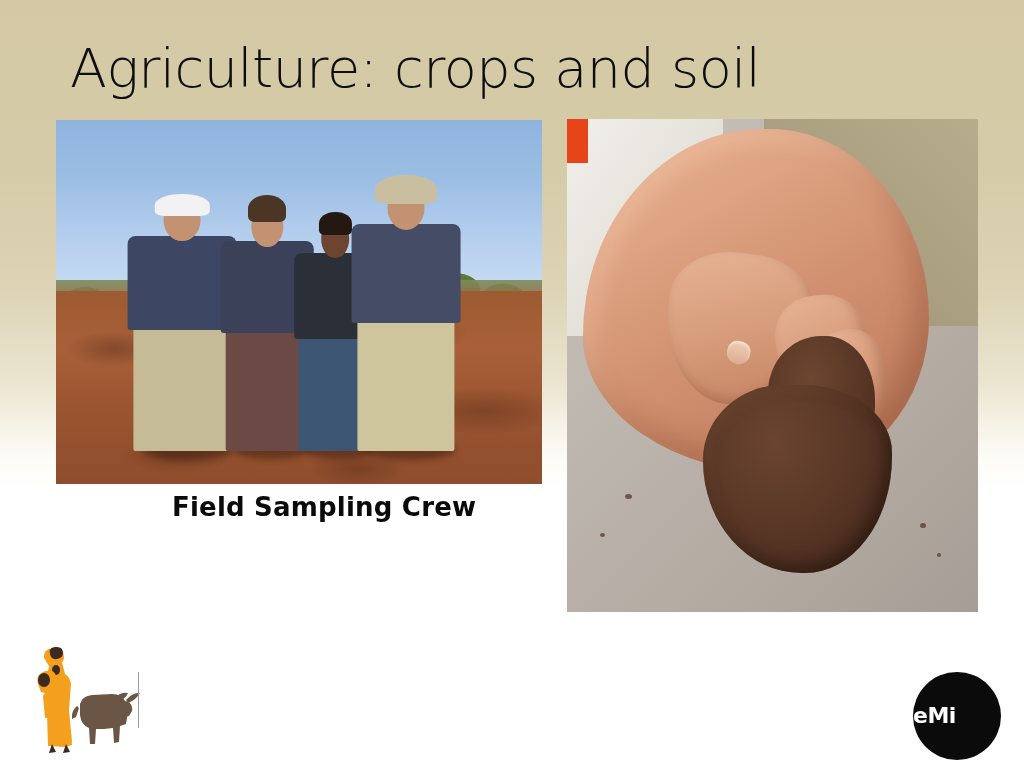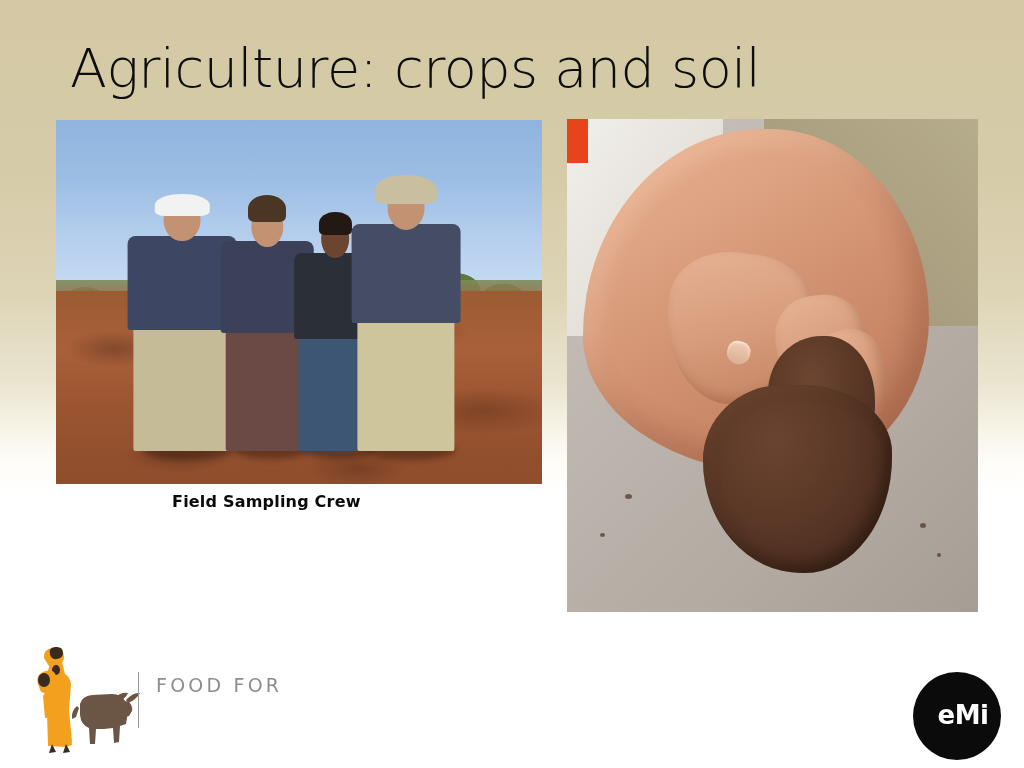--- a/index.html
+++ b/index.html
@@ -239,21 +239,21 @@
     background: #55372a;
     border-radius: 50%;
     opacity: .75;
   }
 
   
   .caption {
     position: absolute;
     font-family: "DejaVu Sans", sans-serif;
     font-weight: bold;
-    font-size: 16px;
+    font-size: 26px;
     color: #0a0a0a;
     letter-spacing: 0.2px;
     white-space: nowrap;
   }
   .caption-left  { left: 172px; top: 492px; }
   .caption-right { left: 681px; top: 619px; }
 
   
   .ffhc-logo {
     position: absolute;
@@ -291,27 +291,26 @@
     width: 88px;
     height: 88px;
     border-radius: 50%;
     background: #0b0b0b;
   }
   .emi-text {
     position: absolute;
     left: 0; right: 0;
     top: 50%;
     transform: translateY(-52%);
-    text-align: center;
+    text-align: left;
     font-family: "DejaVu Sans", sans-serif;
     font-weight: bold;
-    font-size: 26px;
+    font-size: 22px;
     letter-spacing: -0.5px;
     color: #ffffff;
-    margin-left: 12px;
   }
 </style>
 </head>
 <body>
 
 <div class="slide">
 
   <div class="slide-title">Agriculture: crops and soil</div>
 
   <div class="photo photo-left">
@@ -390,21 +389,20 @@
       <path d="M38 104 l4 8 l-7 1 z" fill="#3a2a20"></path>
       <path d="M52 104 l4 8 l-7 1 z" fill="#3a2a20"></path>
 
       <path d="M66 64 q2 -8 12 -9 l20 -1 q10 0 13 7 l3 11 l-2 12 l-6 2 l-1 16 l-5 1 l-1 -15 l-9 1 l-8 0 l-1 15 l-5 0 l-1 -16 q-8 -3 -9 -13 z" fill="#6b5646"></path>
       <path d="M100 58 q7 -6 14 -5 q-2 5 -7 7 l8 2 q4 4 3 9 l-3 5 l-8 2 q-7 -1 -9 -8 q-1 -8 2 -12 z" fill="#6b5646"></path>
       <path d="M112 60 q7 -8 14 -7 q-4 7 -12 10 z" fill="#6b5646"></path>
       <path d="M63 66 q-6 5 -5 13 l4 -2 l3 -9 z" fill="#6b5646"></path>
     </svg>
     <div class="ffhc-divider"></div>
     <div class="ffhc-text">
-      <div>FOOD FOR</div>
     </div>
   </div>
 
   <div class="emi-logo">
     <div class="emi-text">eMi</div>
   </div>
 
 </div>
 
 </body></html>

